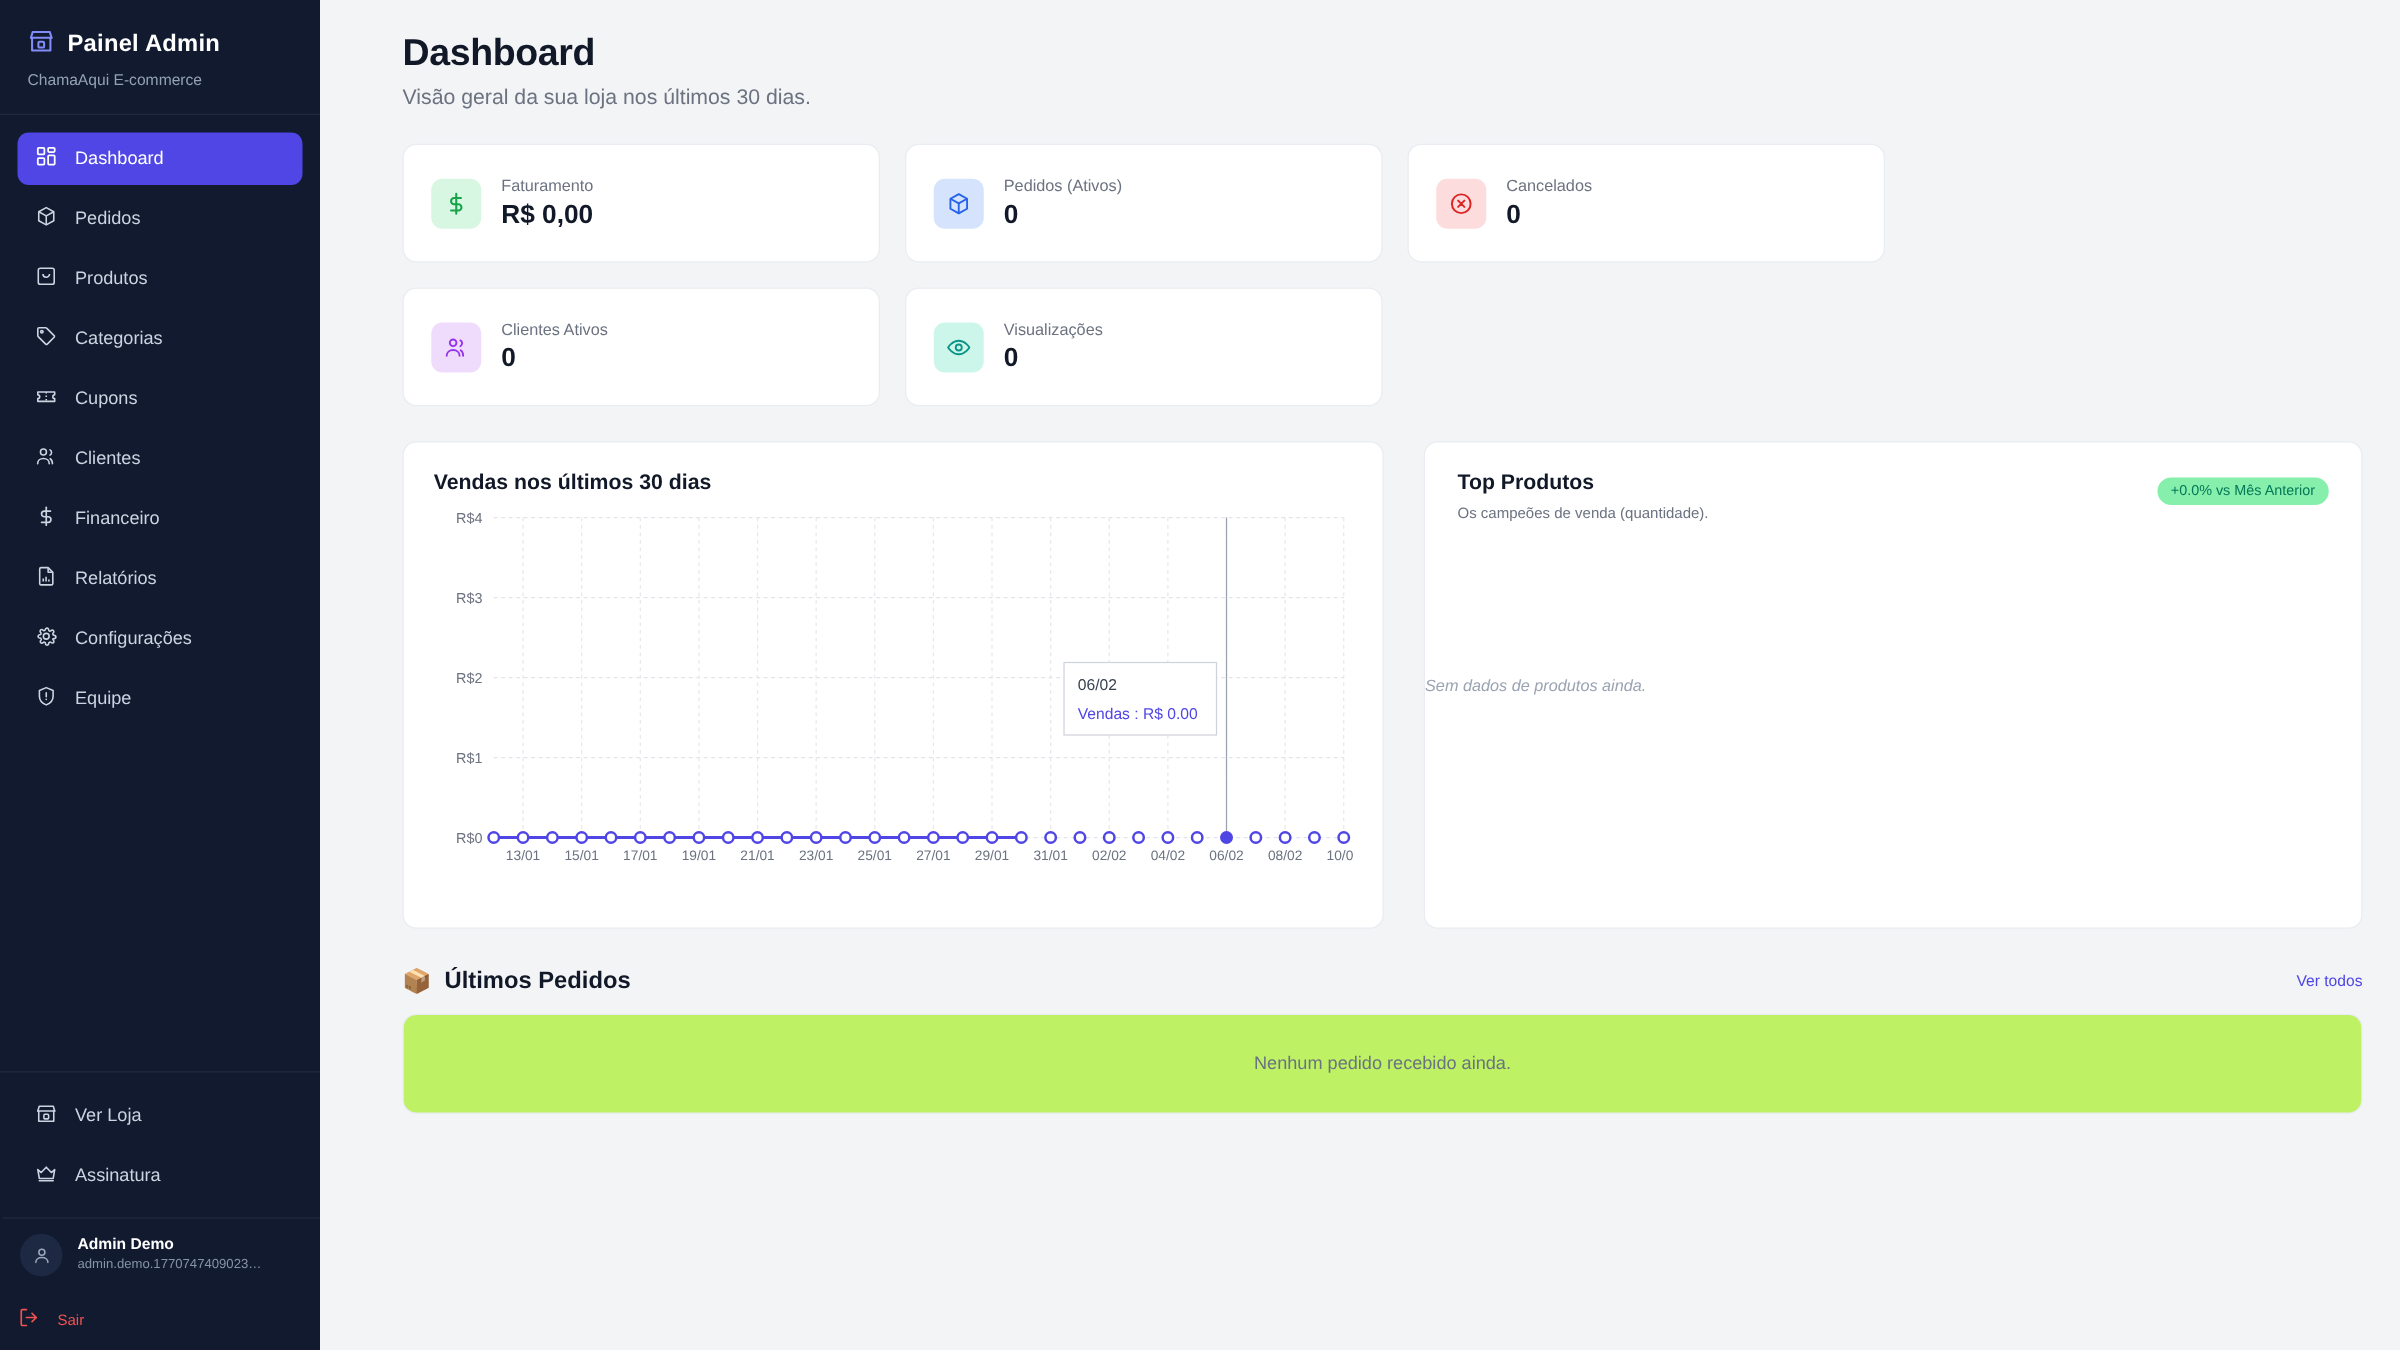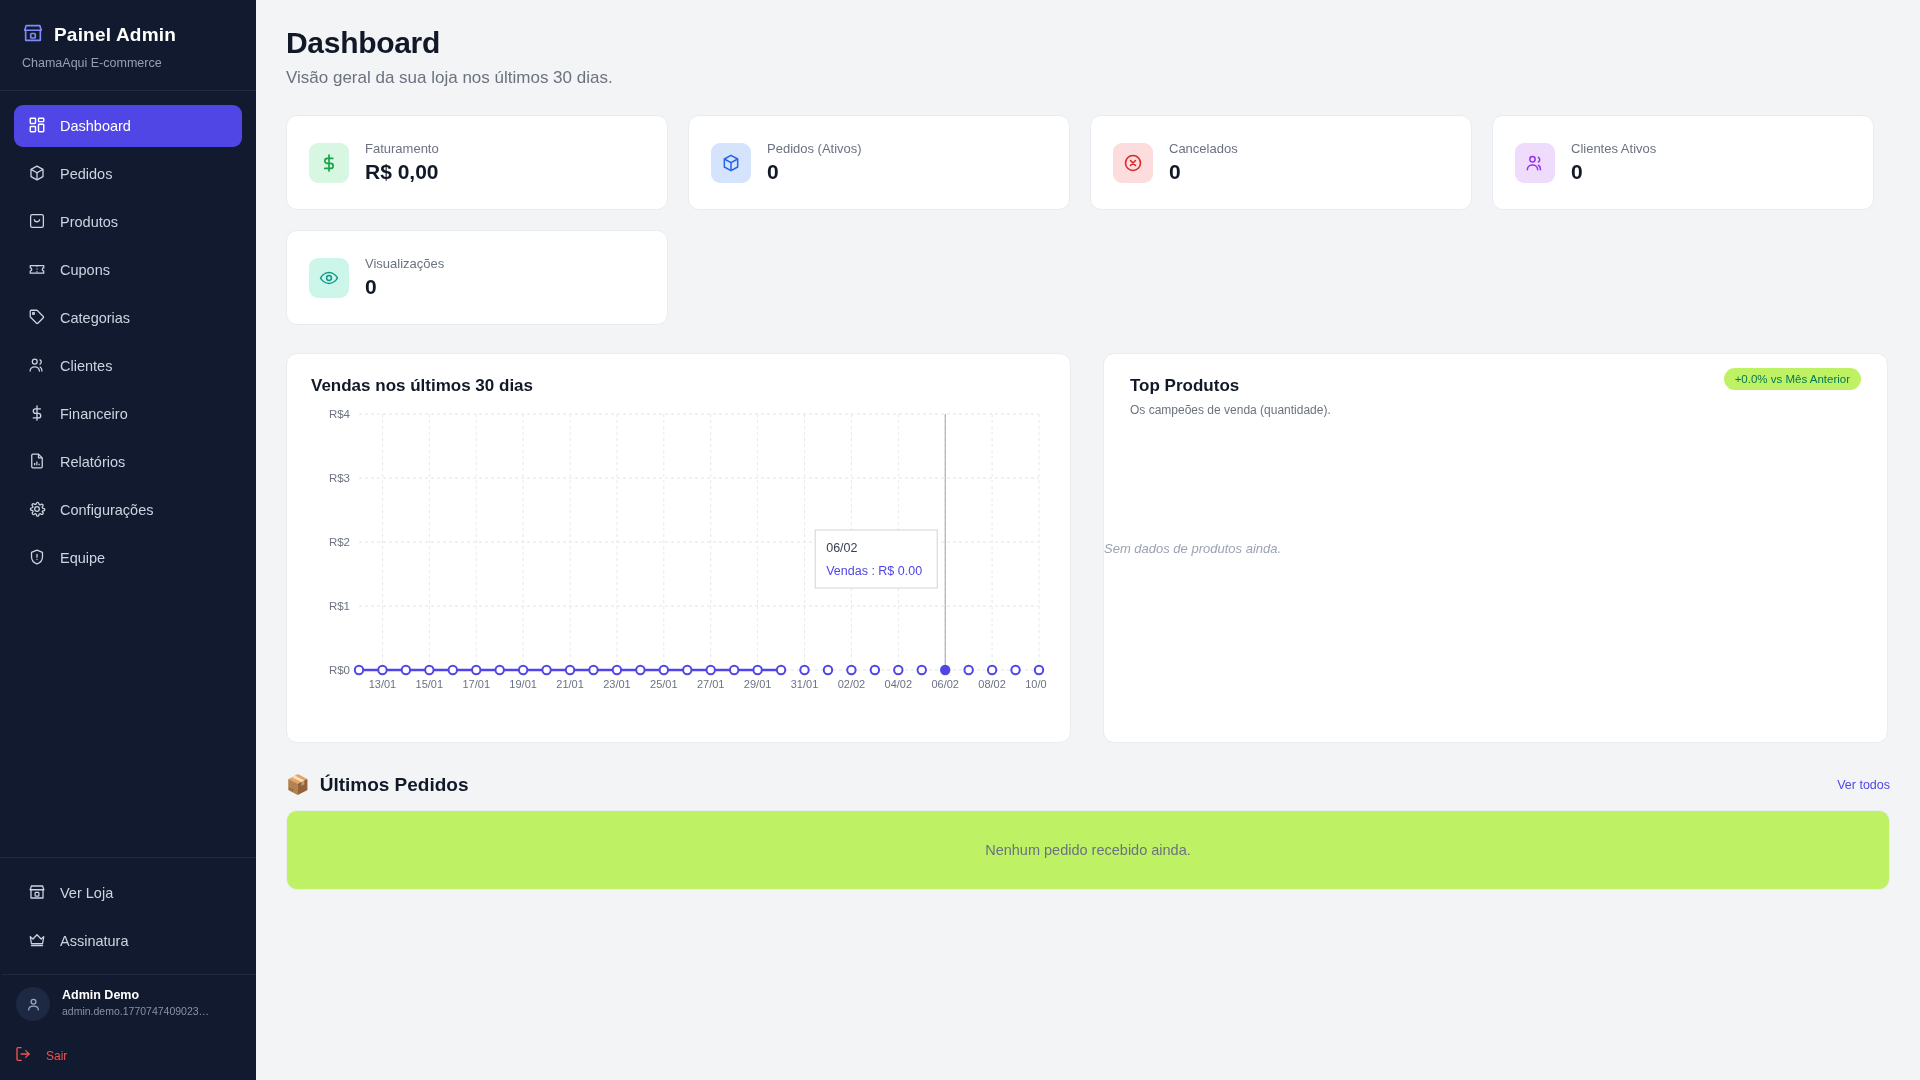--- a/index.html
+++ b/index.html
@@ -2,21 +2,21 @@
 <html><head>
 <meta charset="utf-8">
 <style>
   * { box-sizing: border-box; margin: 0; padding: 0; }
   html, body {
     width: 1920px; height: 1080px;
     font-family: "Liberation Sans", sans-serif;
     background: #f3f4f6;
     overflow: hidden;
   }
-  .app { display: flex; width: 1920px; height: 1080px; }
+  .app { display: flex; width: 1920px; height: 1080px; gap: 36px; }
 
   
   .sidebar {
     width: 256px; height: 1080px; flex: 0 0 256px;
     background: #111a2e;
     display: flex; flex-direction: column;
     color: #cbd5e1;
   }
   .brand-block { padding: 22px 22px 20px 22px; border-bottom: 1px solid #1f2a42; }
   .brand-row { display: flex; align-items: center; gap: 10px; }
@@ -66,22 +66,22 @@
   .stat-value { font-size: 21px; font-weight: bold; color: #111827; margin-top: 4px; }
 
   
   .panels { display: flex; gap: 32px; margin-top: 28px; }
   .panel { background: #fff; border: 1px solid #e9ecf1; border-radius: 11px; }
   .panel-chart { width: 785px; height: 390px; padding: 22px 24px; }
   .panel-top { width: 785px; height: 390px; padding: 22px 26px; position: relative; }
   .panel-h { font-size: 17px; font-weight: bold; color: #111827; }
   .panel-sub { font-size: 12px; color: #6b7280; margin-top: 7px; }
   .badge {
-    position: absolute; right: 26px; top: 14px;
-    background: #bef264; color: #047857; font-size: 11.5px;
+    position: absolute; right: 26px; top: 28px;
+    background: #86efac; color: #047857; font-size: 11.5px;
     padding: 5px 11px; border-radius: 999px; white-space: nowrap;
   }
   .empty-note { position: absolute; left: 0; right: 0; top: 50%; transform: translateY(-50%);
                 text-align: left; font-size: 13px; color: #9aa3b2; font-style: italic; }
 
   
   .chart-wrap { position: relative; width: 736px; height: 300px; margin-top: 10px; }
 
   
   .orders-head { display: flex; align-items: center; justify-content: space-between; margin-top: 30px; }
@@ -144,35 +144,35 @@
             <rect x="3.5" y="3.5" width="17" height="17" rx="2.2"></rect>
               <path d="M8.5 9.5a3.5 3.5 0 007 0"></path>
           </svg>
         </span>
         <span>Produtos</span>
       </div>
 
       <div class="nav-item">
         <span>
           <svg width="18" height="18" viewBox="0 0 24 24" fill="none" stroke="currentColor" stroke-width="1.7" stroke-linejoin="round">
+            <path d="M11.5 3H4.2A1.2 1.2 0 003 4.2v7.3c0 .3.1.6.4.9l8 8a1.2 1.2 0 001.7 0l7.3-7.3a1.2 1.2 0 000-1.7l-8-8a1.2 1.2 0 00-.9-.4z"></path>
+            <circle cx="7.3" cy="7.3" r="1.3"></circle>
+          </svg>
+        </span>
+        <span>Categorias</span>
+      </div>
+
+      <div class="nav-item">
+        <span>
+          <svg width="18" height="18" viewBox="0 0 24 24" fill="none" stroke="currentColor" stroke-width="1.7" stroke-linejoin="round">
             <path d="M3 7.5h18v3a2 2 0 000 4v3H3v-3a2 2 0 000-4z"></path>
               <path d="M12 7.5v1.6M12 11.2v1.6M12 14.9v1.6"></path>
           </svg>
         </span>
         <span>Cupons</span>
-      </div>
-
-      <div class="nav-item">
-        <span>
-          <svg width="18" height="18" viewBox="0 0 24 24" fill="none" stroke="currentColor" stroke-width="1.7" stroke-linejoin="round">
-            <path d="M11.5 3H4.2A1.2 1.2 0 003 4.2v7.3c0 .3.1.6.4.9l8 8a1.2 1.2 0 001.7 0l7.3-7.3a1.2 1.2 0 000-1.7l-8-8a1.2 1.2 0 00-.9-.4z"></path>
-            <circle cx="7.3" cy="7.3" r="1.3"></circle>
-          </svg>
-        </span>
-        <span>Categorias</span>
       </div>
 
       <div class="nav-item">
         <span>
           <svg width="18" height="18" viewBox="0 0 24 24" fill="none" stroke="currentColor" stroke-width="1.7" stroke-linecap="round" stroke-linejoin="round">
             <circle cx="9" cy="7.5" r="3.2"></circle>
               <path d="M2.8 20c0-3.4 2.8-5.6 6.2-5.6s6.2 2.2 6.2 5.6"></path>
             <path d="M16 5.2a3.2 3.2 0 010 5.6M18.6 20c0-2.6-.9-4.4-2.4-5.3"></path>
           </svg>
         </span>

